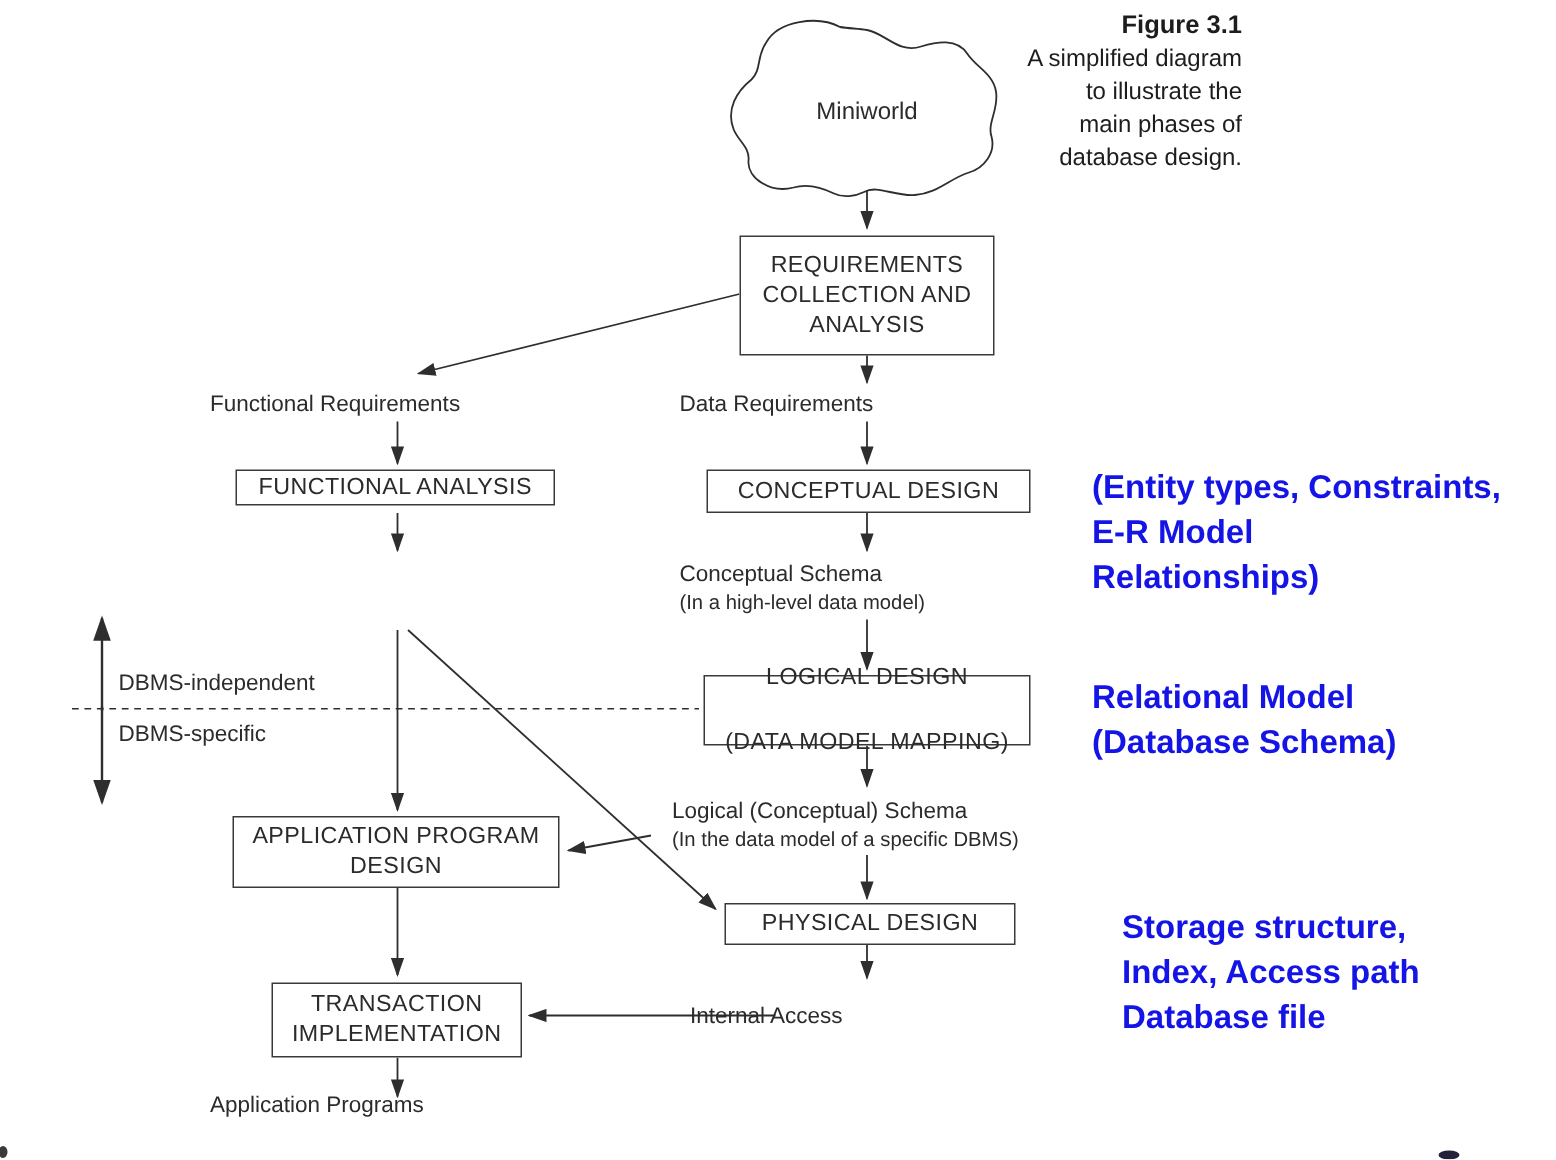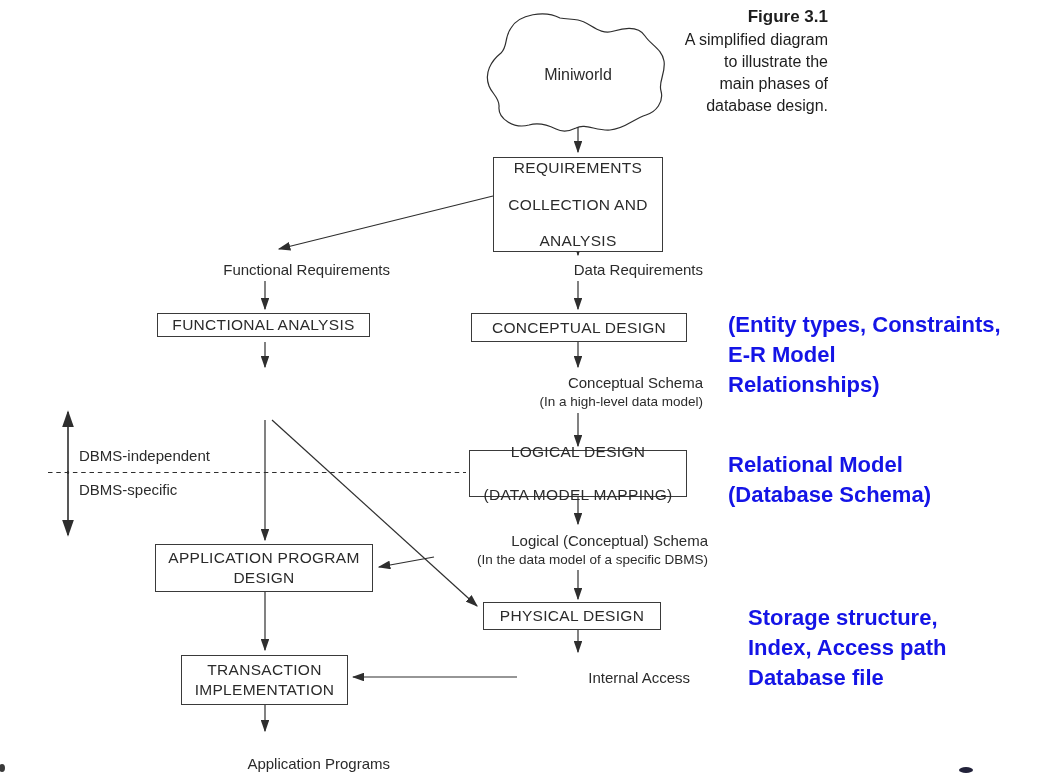--- a/index.html
+++ b/index.html
@@ -26,21 +26,21 @@
     text-align: center;
     font-size: 15.5px;
     line-height: 20px;
     letter-spacing: 0.3px;
     color: #2b2b2b;
     white-space: nowrap;
   }
 
   .lbl {
     position: absolute;
-    text-align: right;
+    text-align: left;
     font-size: 15px;
     line-height: 19px;
     color: #2b2b2b;
     white-space: nowrap;
   }
   .lbl .sub { font-size: 13.5px; }
   .lbl-left { text-align: left; }
 
   .caption {
     position: absolute;
@@ -127,21 +127,21 @@
   <div class="caption">
     <div class="caption-title">Figure 3.1</div>
     <div>A simplified diagram</div>
     <div>to illustrate the</div>
     <div>main phases of</div>
     <div>database design.</div>
   </div>
 
   <div class="cloud-label">Miniworld</div>
 
-  <div class="box" style="left:493px; top:157px; width:170px; height:95px;justify-content:space-between;">
+  <div class="box" style="left:493px; top:157px; width:170px; height:80px;">
     <span>REQUIREMENTS</span>
     <span>COLLECTION AND</span>
     <span>ANALYSIS</span>
   </div>
 
   <div class="box" style="left:157px; top:313px; width:213px; height:24px;">
     <span>FUNCTIONAL ANALYSIS</span>
   </div>
 
   <div class="box" style="left:471px; top:313px; width:216px; height:29px;">
@@ -151,21 +151,21 @@
   <div class="box" style="left:469px; top:450px; width:218px; height:47px;gap:23px;">
     <span>LOGICAL DESIGN</span>
     <span>(DATA MODEL MAPPING)</span>
   </div>
 
   <div class="box" style="left:155px; top:544px; width:218px; height:48px;">
     <span>APPLICATION PROGRAM</span>
     <span>DESIGN</span>
   </div>
 
-  <div class="box" style="left:483px; top:602px; width:178px; height:28px;">
+  <div class="box" style="left:483px; top:602px; width:194px; height:28px;">
     <span>PHYSICAL DESIGN</span>
   </div>
 
   <div class="box" style="left:181px; top:655px; width:167px; height:50px;">
     <span>TRANSACTION</span>
     <span>IMPLEMENTATION</span>
   </div>
 
   <div class="lbl" style="left:140px; top:260px; width:250px;">Functional Requirements</div>
 
@@ -177,21 +177,21 @@
     <div class="sub">(In a high-level data model)</div>
   </div>
 
   <div class="lbl" style="left:448px; top:531px; width:260px;">
     <div>Logical (Conceptual) Schema</div>
     <div class="sub">(In the data model of a specific DBMS)</div>
   </div>
 
   <div class="lbl" style="left:460px; top:668px; width:230px;">Internal Access</div>
 
-  <div class="lbl" style="left:140px; top:754px; width:250px;">Application Programs</div>
+  <div class="lbl" style="left:140px; top:727px; width:250px;">Application Programs</div>
 
   <div class="lbl lbl-left" style="left:79px; top:446px;">DBMS-independent</div>
 
   <div class="lbl lbl-left" style="left:79px; top:480px;">DBMS-specific</div>
 
   <div class="blue" style="left:728px; top:310px;">
     <div>(Entity types, Constraints,</div>
     <div>E-R Model</div>
     <div>Relationships)</div>
   </div>

